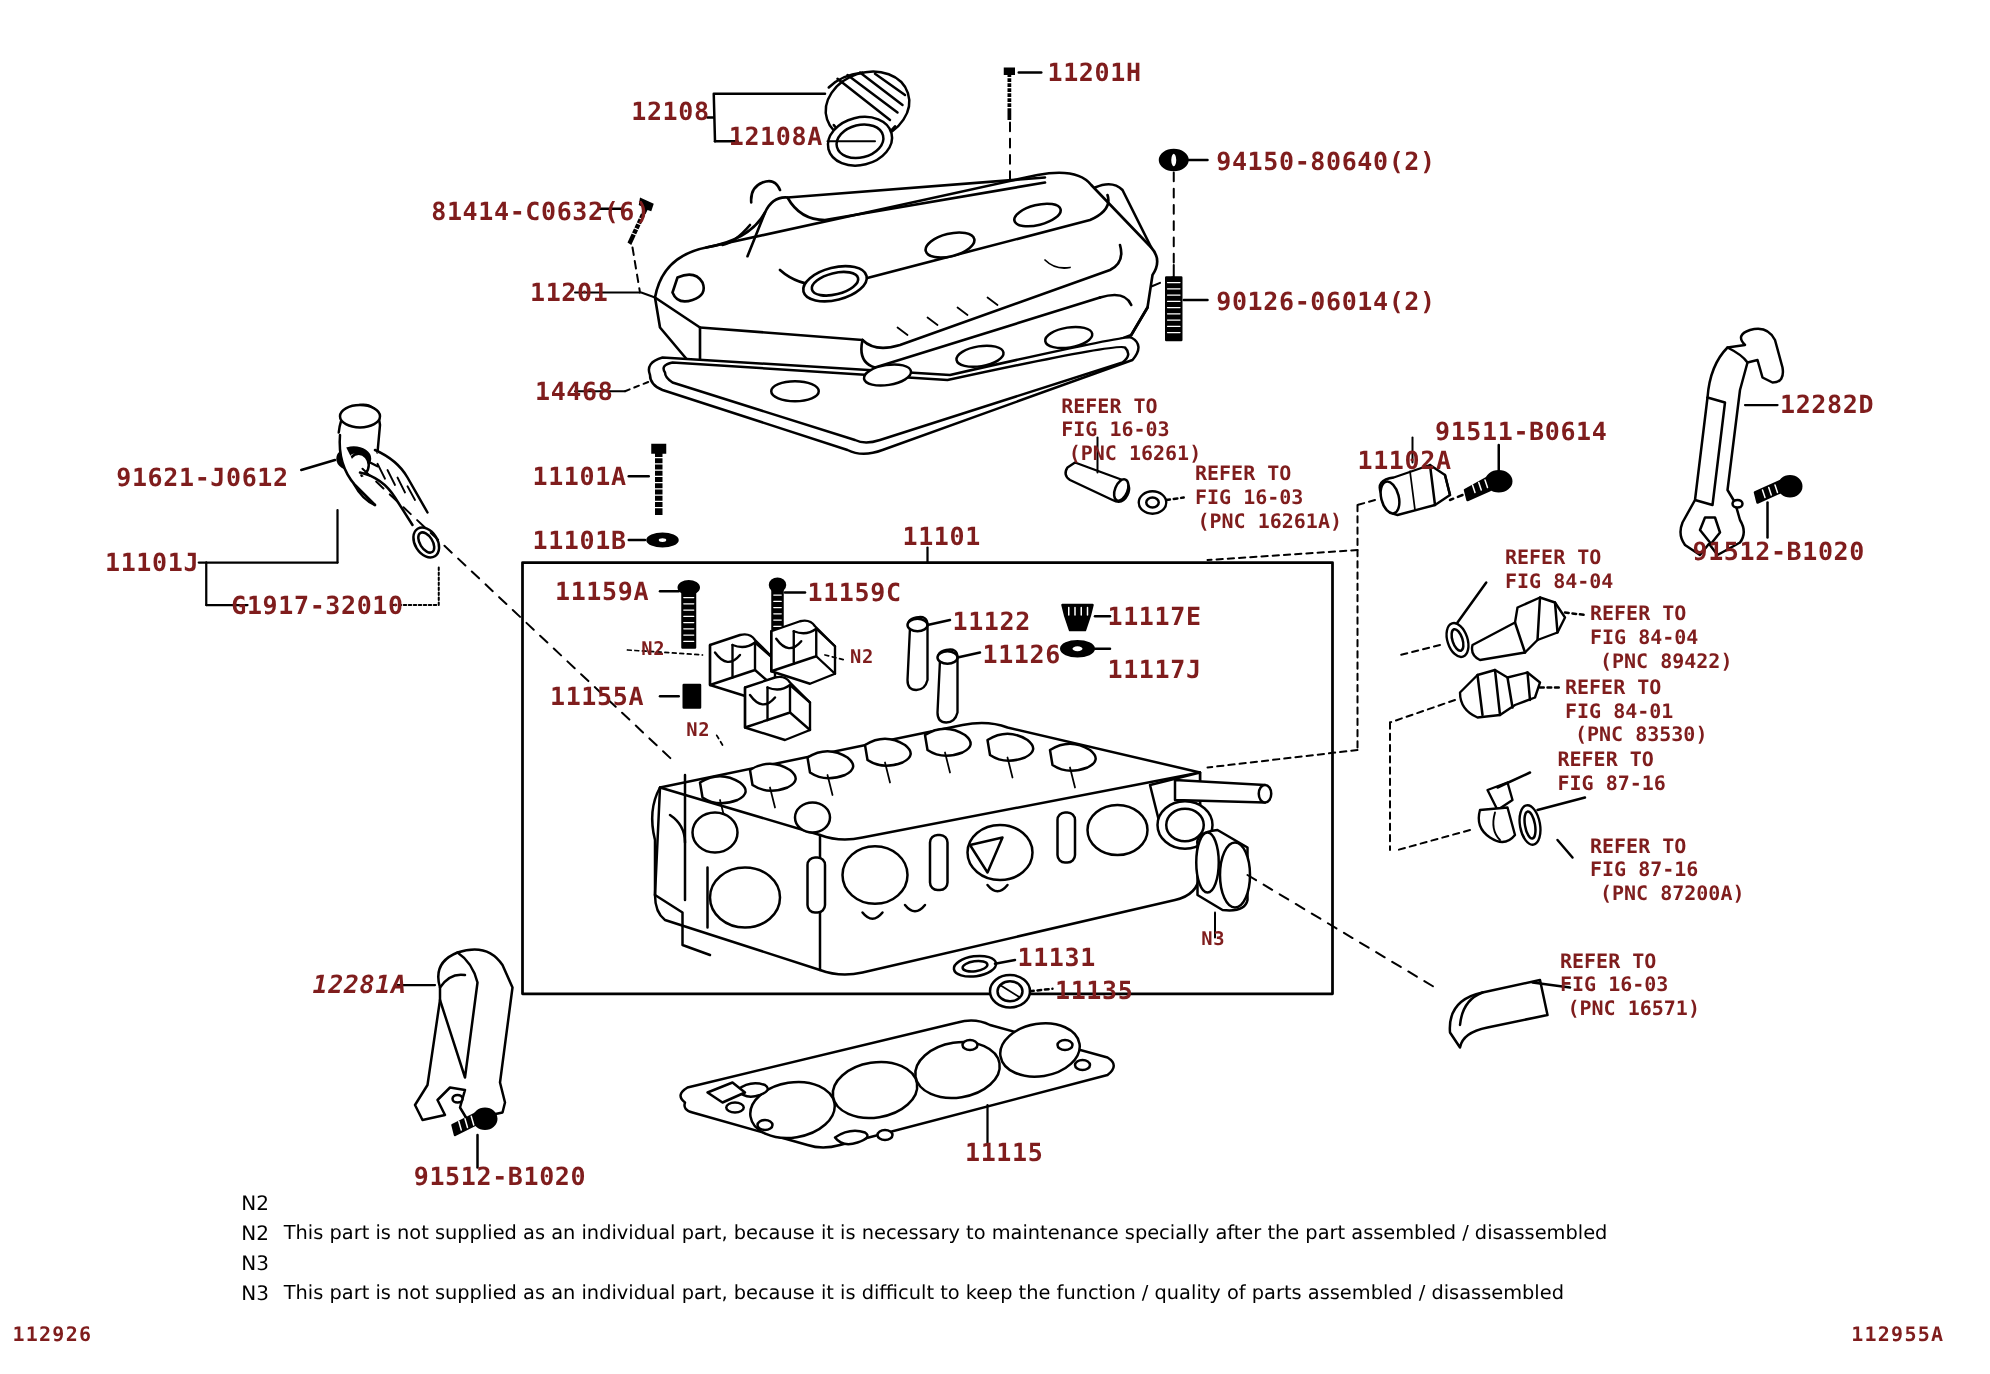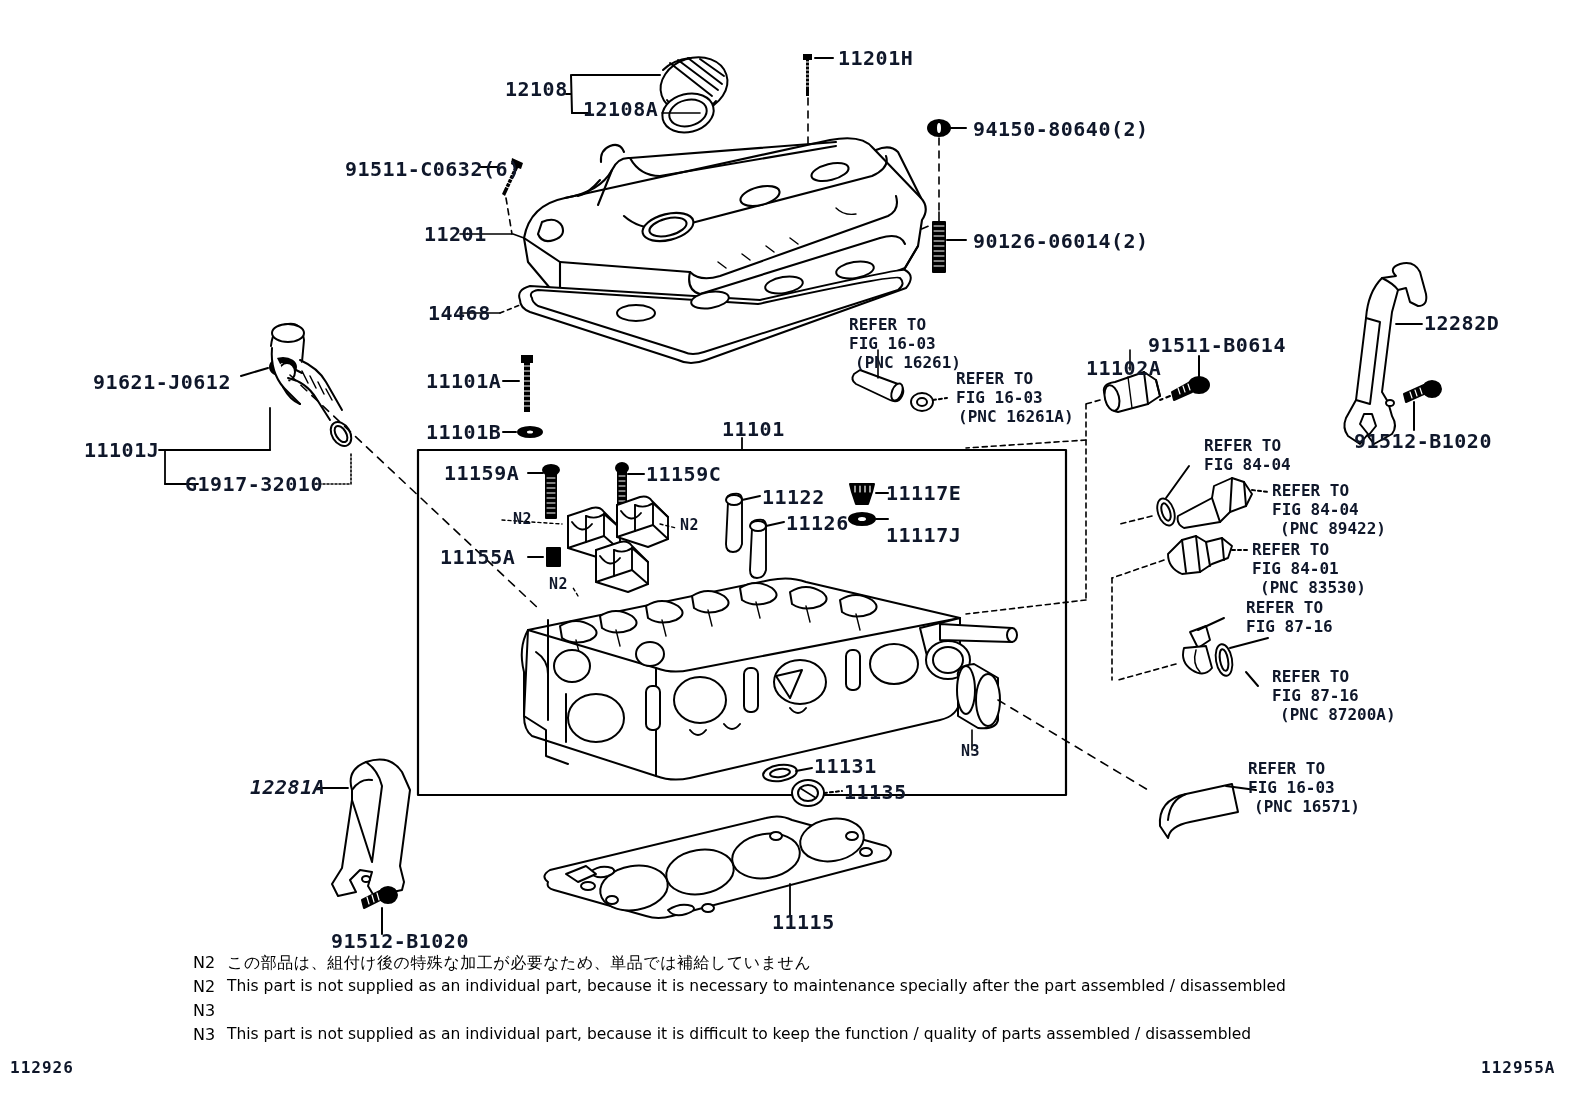--- a/index.html
+++ b/index.html
@@ -1,21 +1,21 @@
 <!DOCTYPE html>
 <html><head>
 <meta charset="utf-8">
 <style>
   html,body{margin:0;padding:0;background:#ffffff;}
   body{width:1592px;height:1099px;position:relative;overflow:hidden;
        font-family:"DejaVu Sans Mono","Liberation Mono",monospace;color:#000;}
   .stage{position:absolute;left:0;top:0;width:1592px;height:1099px;}
   svg.art{position:absolute;left:0;top:0;width:1592px;height:1099px;}
   .lbl{position:absolute;white-space:nowrap;font-family:"DejaVu Sans Mono","Liberation Mono",monospace;
-       font-weight:bold;font-size:20px;letter-spacing:0.5px;color:#0f172a;line-height:1.0;}
+       font-weight:bold;font-size:20px;letter-spacing:0.5px;color:#7f1d1d;line-height:1.0;}
   .lbl.ref{font-size:16px;line-height:1.18;font-weight:bold;letter-spacing:0px;}
   .lbl.n{font-size:15px;font-weight:bold;}
   .lbl.corner{font-size:16px;font-weight:bold;letter-spacing:1px;}
   .notes{position:absolute;left:193px;top:953px;width:1260px;}
   .noterow{display:flex;align-items:flex-start;margin-bottom:2px;height:22px;}
   .notetag{font-family:"DejaVu Sans","Liberation Sans",sans-serif;font-size:16px;font-weight:normal;
            width:34px;flex:0 0 34px;}
   .notetxt{font-family:"DejaVu Sans","Liberation Sans",sans-serif;font-size:15.5px;font-weight:normal;}
   .notetxt.jp{font-size:16px;letter-spacing:0.5px;}
 </style>
@@ -407,21 +407,21 @@
       <path d="M790 884 L790 916" stroke-width="1.8"></path>
 
     </g>
   </svg>
 
   <div class="lbl" style="left:505px;top:79px;">12108</div>
   <div class="lbl" style="left:583px;top:99px;">12108A</div>
   <div class="lbl" style="left:838px;top:48px;">11201H</div>
   <div class="lbl" style="left:973px;top:119px;">94150-80640(2)</div>
   <div class="lbl" style="left:973px;top:231px;">90126-06014(2)</div>
-  <div class="lbl" style="left:345px;top:159px;">91511-C0632(6)</div>
+  <div class="lbl" style="left:345px;top:159px;">81414-C0632(6)</div>
   <div class="lbl" style="left:424px;top:224px;">11201</div>
   <div class="lbl" style="left:428px;top:303px;">14468</div>
   <div class="lbl" style="left:426px;top:371px;">11101A</div>
   <div class="lbl" style="left:426px;top:422px;">11101B</div>
   <div class="lbl" style="left:722px;top:419px;">11101</div>
   <div class="lbl" style="left:93px;top:372px;">91621-J0612</div>
   <div class="lbl" style="left:84px;top:440px;">11101J</div>
   <div class="lbl" style="left:185px;top:474px;">G1917-32010</div>
   <div class="lbl" style="left:444px;top:463px;">11159A</div>
   <div class="lbl" style="left:646px;top:464px;">11159C</div>
@@ -487,21 +487,20 @@
 
   <div class="lbl ref" style="left:1248px;top:760px;">
     <div>REFER TO</div>
     <div>FIG 16-03</div>
     <div style="padding-left:6px;">(PNC 16571)</div>
   </div>
 
   <div class="notes">
     <div class="noterow">
       <span class="notetag">N2</span>
-      <span class="notetxt jp">この部品は、組付け後の特殊な加工が必要なため、単品では補給していません</span>
     </div>
     <div class="noterow">
       <span class="notetag">N2</span>
       <span class="notetxt">This part is not supplied as an individual part, because it is necessary to maintenance specially after the part assembled / disassembled</span>
     </div>
     <div class="noterow">
       <span class="notetag">N3</span>
     </div>
     <div class="noterow">
       <span class="notetag">N3</span>

